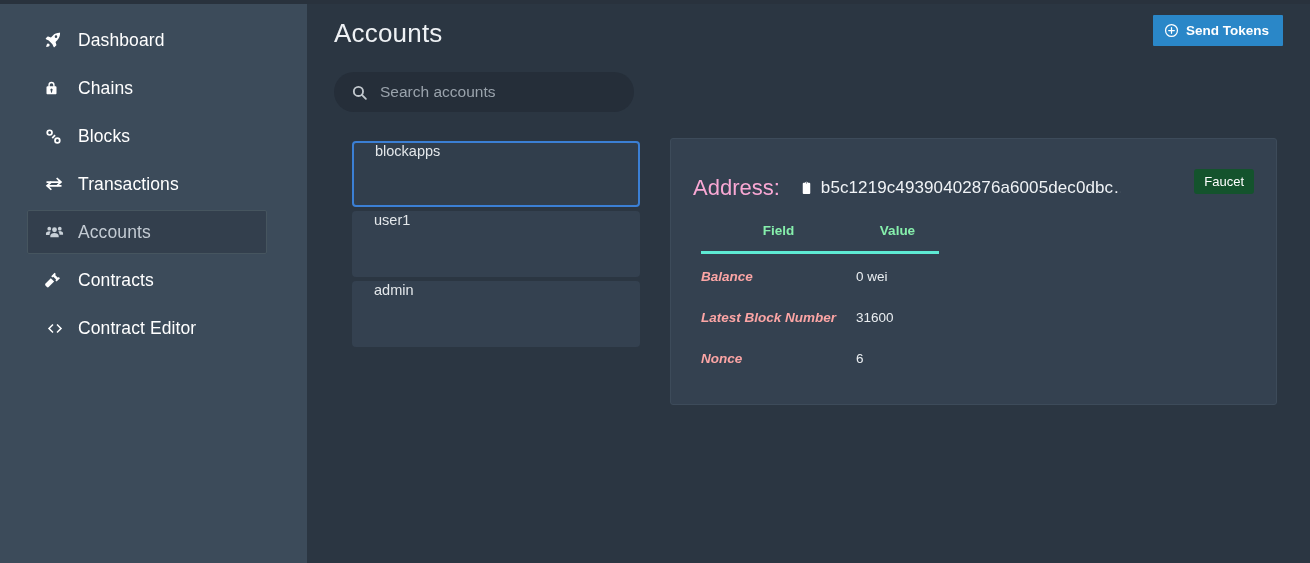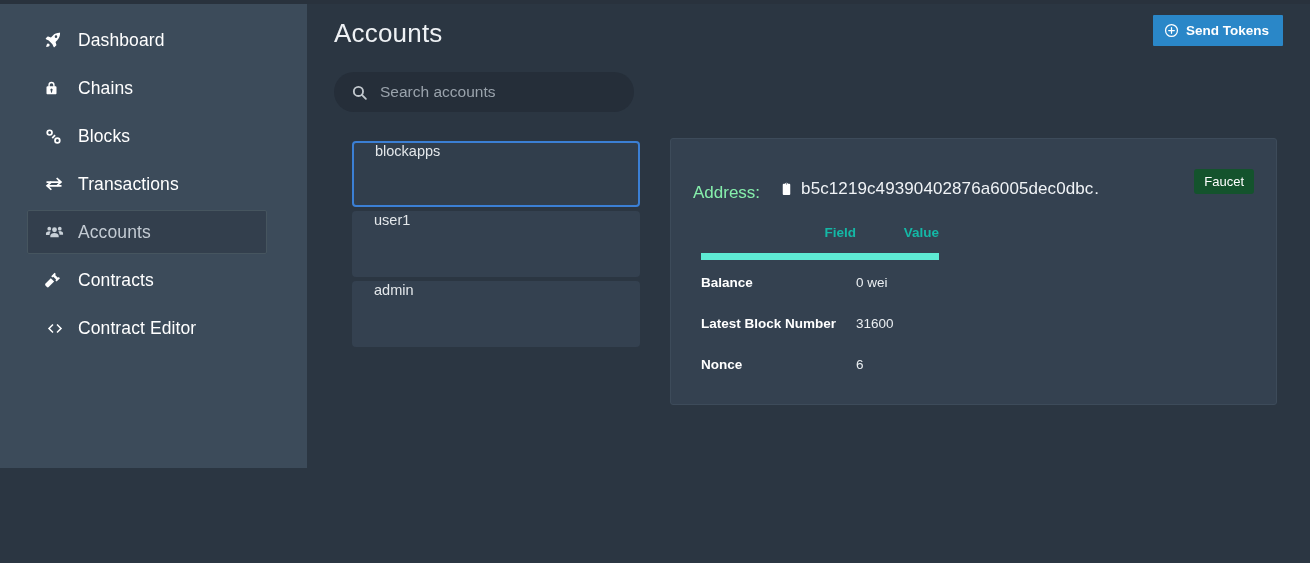--- a/index.html
+++ b/index.html
@@ -23,21 +23,21 @@
     top: 0; left: 0;
     width: 1310px;
     height: 4px;
     background: #29323d;
     z-index: 5;
   }
 
   
   .sidebar {
     width: 307px;
-    height: 468px;
+    height: 563px;
     background: #3c4b5a;
     padding-top: 14px;
     flex: 0 0 307px;
   }
   .nav-item {
     display: flex;
     align-items: center;
     height: 44px;
     margin: 4px 40px 4px 27px;
     padding-left: 16px;
@@ -168,24 +168,23 @@
     border: 1px solid #3d4b5a;
     border-radius: 3px;
   }
   .address-row {
     display: flex;
     align-items: center;
     padding: 36px 0 0 22px;
     position: relative;
   }
   .address-label {
-    font-size: 17px;
-    color: #86efac;
+    font-size: 22px;
+    color: #f9a8d4;
     margin-right: 19px;
-    margin-top: 8px;
   }
   .clipboard-icon {
     color: #ffffff;
     display: flex;
     align-items: center;
     margin-right: 7px;
     cursor: pointer;
   }
   .address-value {
     font-size: 17px;
@@ -209,35 +208,35 @@
     cursor: pointer;
   }
 
   
   .detail-table {
     margin: 22px 0 0 30px;
     border-collapse: collapse;
     width: 238px;
   }
   .detail-table th {
-    text-align: right;
+    text-align: center;
     font-size: 13.5px;
-    color: #14b8a6;
+    color: #86efac;
     font-weight: bold;
     padding: 0 0 13px 0;
-    border-bottom: 7px solid #5eead4;
+    border-bottom: 3px solid #5eead4;
   }
   .detail-table th.col-field { width: 155px; }
   .detail-table td {
     font-size: 13.5px;
     color: #eaeef1;
     padding: 13px 0 13px 0;
     vertical-align: middle;
   }
-  .detail-table td.cell-field { font-weight: bold; color: #ffffff; }
+  .detail-table td.cell-field { font-weight: bold; color: #fca5a5; font-style: italic; }
   .detail-table tbody tr:first-child td { padding-top: 15px; }
 </style>
 </head>
 <body>
 
 <div id="app">
 
   <div class="top-strip"></div>
 
   <nav class="sidebar">

